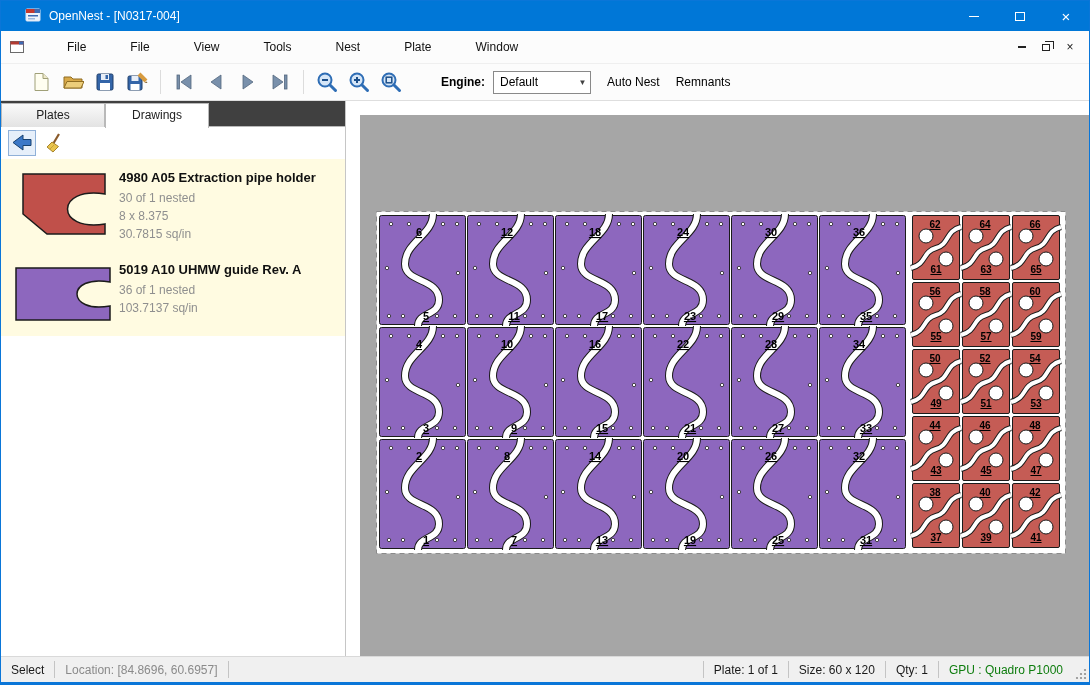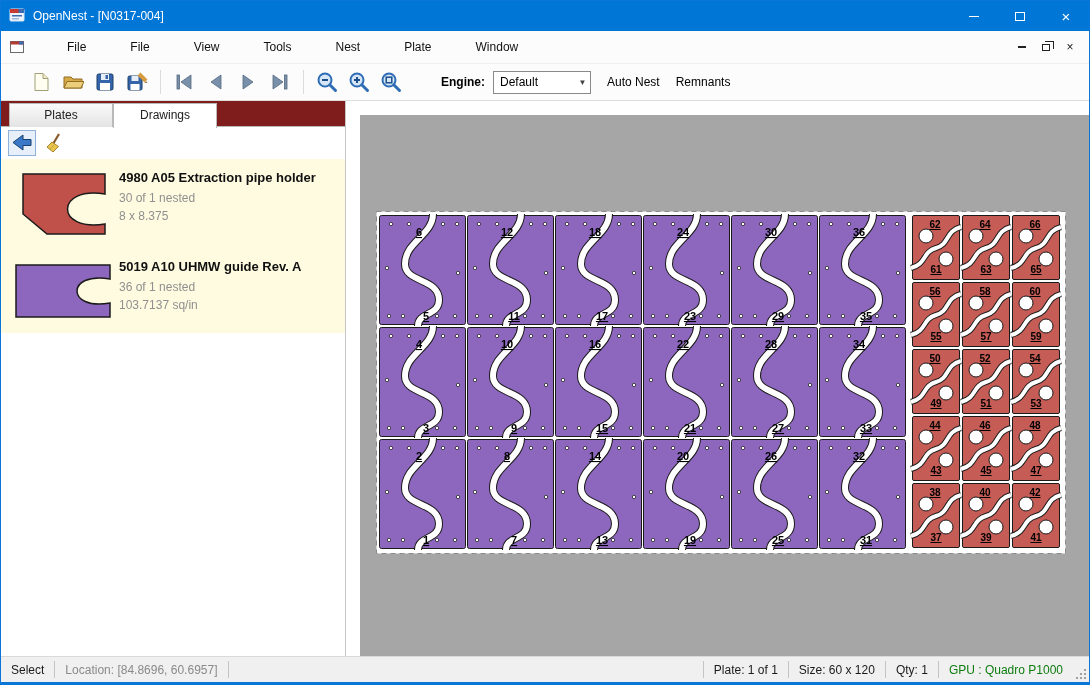--- a/index.html
+++ b/index.html
@@ -1,21 +1,21 @@
 <!DOCTYPE html>
 <html><head>
 <meta charset="utf-8">
 <style>
   *{margin:0;padding:0;box-sizing:border-box;}
   html,body{width:1090px;height:685px;}
   body{font-family:"Liberation Sans",sans-serif;overflow:hidden;background:#666;}
   .app{width:1090px;height:685px;display:flex;flex-direction:column;background:#fff;border:1px solid #0a76d8;border-bottom:3px solid #0a76d8;}
 
   
-  .titlebar{height:30px;background:#0077d7;display:flex;align-items:center;padding-left:8px;color:#fff;font-size:12px;flex:0 0 auto;}
+  .titlebar{height:30px;background:#0077d7;display:flex;align-items:center;padding-left:24px;color:#fff;font-size:12px;flex:0 0 auto;}
   .titlebar .title{margin-left:8px;}
   .win-controls{margin-left:auto;display:flex;height:100%;}
   .wc{width:46px;height:100%;display:flex;align-items:center;justify-content:center;color:#fff;font-size:15px;}
   .glyph-min{width:10px;height:1px;background:#fff;display:block;}
   .glyph-max{width:10px;height:9px;border:1px solid #fff;display:block;}
 
   
   .menubar{height:26px;display:flex;align-items:center;padding:16px 6px;background:#fcfcfc;font-size:12px;color:#111;flex:0 0 auto;gap:28px;}
   .menu-item{padding:5px 8px;}
   .mdi-sys{width:20px;height:18px;display:flex;align-items:center;justify-content:center;margin-right:4px;}
@@ -30,21 +30,21 @@
   .tbtn{width:32px;height:32px;display:flex;align-items:center;justify-content:center;flex:0 0 auto;}
   .tsep{width:1px;height:24px;background:#dcdcdc;margin:0 7px;flex:0 0 auto;}
   .engine-label{font-weight:bold;margin-left:34px;margin-right:8px;}
   .combo{width:98px;height:23px;border:1px solid #898989;background:#fff;display:flex;align-items:center;padding-left:6px;}
   .combo .arrow{margin-left:auto;width:15px;text-align:center;color:#404040;font-size:8px;}
   .tb-label{margin-left:16px;text-align:center;}
 
   
   .body-row{flex:1;display:flex;min-height:0;}
   .sidebar{width:345px;flex:0 0 345px;background:#fff;border-right:1px solid #c6c6c6;display:flex;flex-direction:column;}
-  .tabs{display:flex;height:26px;background:#7f1d1d;border-bottom:1px solid #b9b9b9;padding-top:2px;align-items:flex-start;padding-left:8px;}
+  .tabs{display:flex;height:26px;background:#404040;border-bottom:1px solid #b9b9b9;padding-top:2px;align-items:flex-start;}
   .tab{width:104px;text-align:center;font-size:12px;height:24px;line-height:22px;border:1px solid #b9b9b9;border-bottom:none;background:linear-gradient(#fafafa,#e3e3e3);color:#222;}
   .tab.active{background:#fff;margin-bottom:-1px;height:25px;}
   .side-toolbar{height:32px;display:flex;align-items:center;gap:6px;padding:0 7px;flex:0 0 auto;}
   .sbtn{width:28px;height:26px;display:flex;align-items:center;justify-content:center;}
   .sbtn.framed{border:1px solid #8fb0d8;background:#e6effa;}
   .drawing-list{flex:1;overflow:hidden;}
   .drawing-item{display:flex;background:#fffbe1;padding:9px 0 8px 6px;}
   .thumb{width:112px;flex:0 0 112px;display:flex;justify-content:center;align-items:flex-start;}
   .info{padding-top:2px;}
   .info .t{font-size:13px;font-weight:bold;color:#101010;margin-bottom:4px;}
@@ -232,20 +232,21 @@
         <div class="drawing-item">
           <span class="thumb">
             <svg width="100" height="72">
                 <path d="M10,6 L92,6 L92,26 C42,18 42,64 92,56 L92,66 L34,66 L10,46 Z" fill="#c0504a" stroke="#1b1b1b" stroke-width="1.5"></path>
               </svg>
           </span>
           <div class="info">
             <div class="t">4980 A05 Extraction pipe holder</div>
             <div class="s">30 of 1 nested</div>
             <div class="s">8 x 8.375</div>
+            <div class="s">30.7815 sq/in</div>
           </div>
         </div>
         <div class="drawing-item">
           <span class="thumb">
             <svg width="106" height="68">
                 <path d="M6,8 L100,8 L100,22 C56,14 56,54 100,46 L100,60 L6,60 Z" fill="#8d67be" stroke="#1b1b1b" stroke-width="1.5"></path>
               </svg>
           </span>
           <div class="info">
             <div class="t">5019 A10 UHMW guide Rev. A</div>

